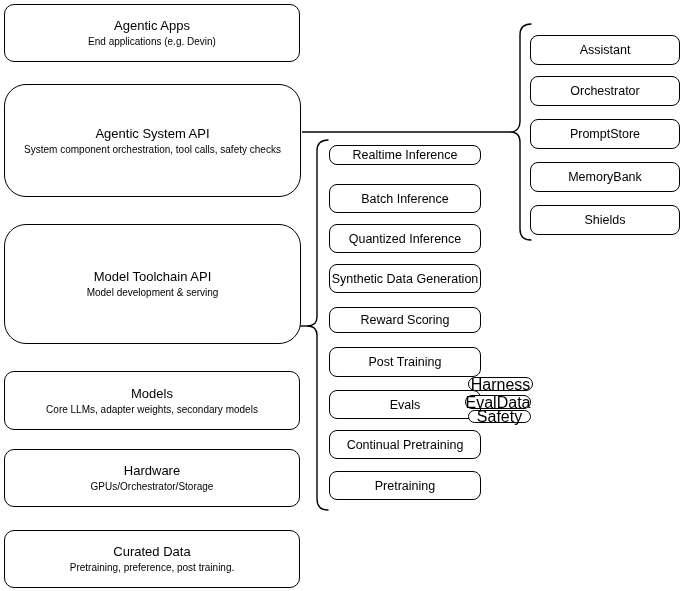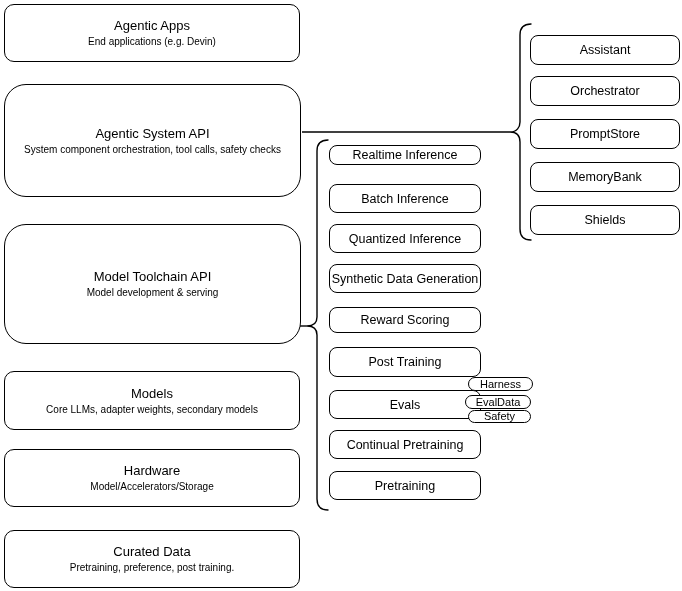--- a/index.html
+++ b/index.html
@@ -37,21 +37,21 @@
     z-index:1;
     white-space:nowrap;
   }
   .tag{
     position:absolute;
     box-sizing:border-box;
     background:#ffffff;
     border:1.4px solid #000000;
     border-radius:999px;
     display:flex;align-items:center;justify-content:center;
-    font-size:11px;line-height:11px;
+    font-size:16px;line-height:11px;
     z-index:3;
     white-space:nowrap;
   }
 </style>
 </head>
 <body>
 
 <div class="canvas">
 
   <svg class="wires" viewBox="0 0 682 591" xmlns="http://www.w3.org/2000/svg">
@@ -76,21 +76,21 @@
     <div class="subtitle">System component orchestration, tool calls, safety checks</div>
   </div>
 
   <div class="box" style="left:4px;top:371px;width:296px;height:59px;border-radius:10px;">
     <div class="title">Models</div>
     <div class="subtitle">Core LLMs, adapter weights, secondary models</div>
   </div>
 
   <div class="box" style="left:4px;top:449px;width:296px;height:58px;border-radius:10px;">
     <div class="title">Hardware</div>
-    <div class="subtitle">Model/Accelerators/Storage</div>
+    <div class="subtitle">GPUs/Orchestrator/Storage</div>
   </div>
 
   <div class="box" style="left:4px;top:530px;width:296px;height:58px;border-radius:10px;">
     <div class="title">Curated Data</div>
     <div class="subtitle">Pretraining, preference, post training.</div>
   </div>
 
   <div class="node" style="left:329px;top:145px;width:152px;height:20px;">Realtime Inference</div>
   <div class="node" style="left:329px;top:184px;width:152px;height:29px;">Batch Inference</div>
   <div class="node" style="left:329px;top:224px;width:152px;height:29px;">Quantized Inference</div>

